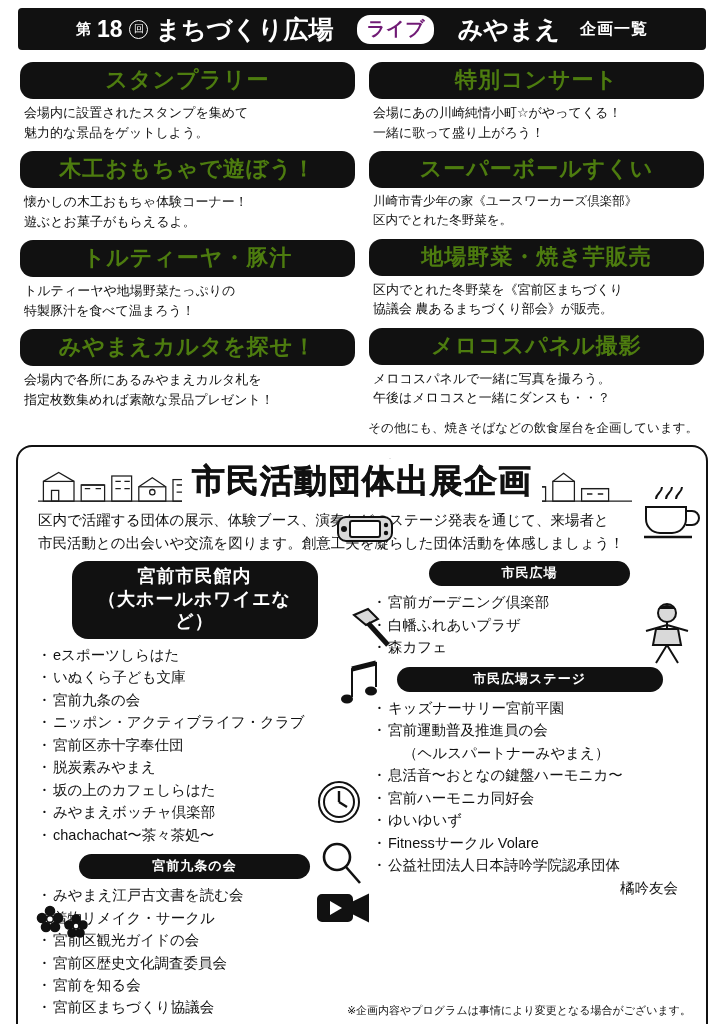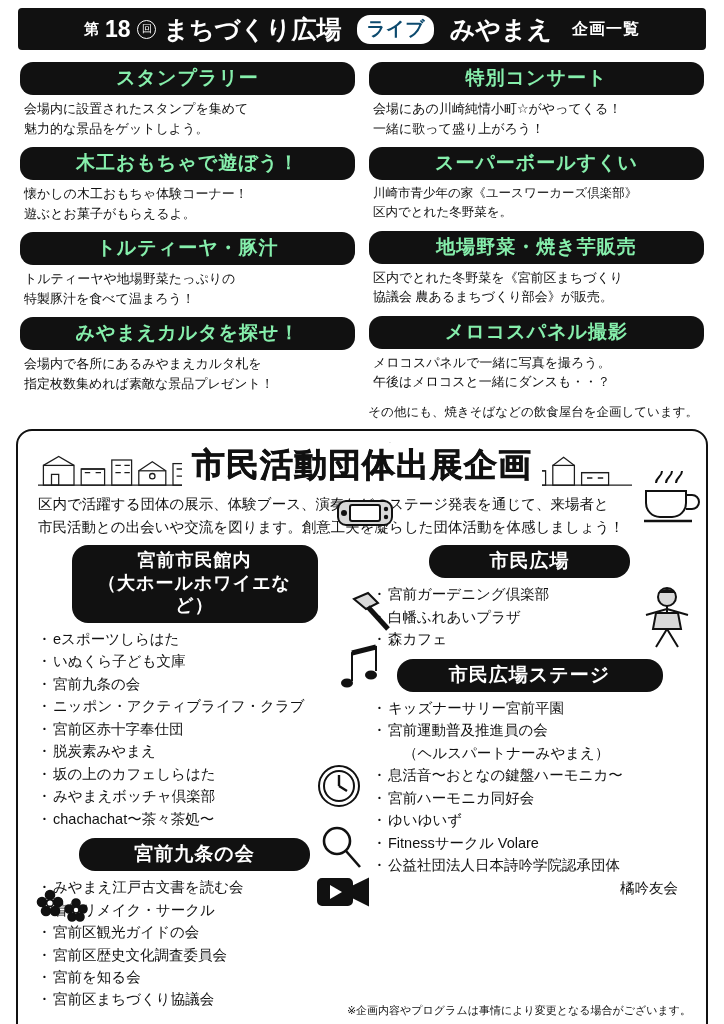--- a/index.html
+++ b/index.html
@@ -50,26 +50,26 @@
     font-size: 10px;
     line-height: 1;
     margin: 0 1px;
     vertical-align: middle;
   }
   .banner .pill {
     display: inline-flex;
     align-items: center;
     justify-content: center;
     background: #fff;
-    color: #0c4a6e;
+    color: #701a75;
     border-radius: 13px;
     padding: 1px 9px 2px 9px;
     font-size: 19px;
     font-weight: bold;
-    margin: 0 10px;
+    margin: 0 18px;
   }
   .banner .t-sub {
     font-size: 16px;
     font-weight: bold;
     margin-left: 14px;
     letter-spacing: 1px;
   }
 
   
   .top-cols {
@@ -79,24 +79,24 @@
   }
   .col {
     flex: 1 1 0;
     min-width: 0;
   }
   .prog {
     margin-bottom: 9px;
   }
   .prog-title {
     background: #111;
-    color: #86efac;
+    color: #4d7c0f;
     border-radius: 13px;
     text-align: center;
-    font-size: 19px;
+    font-size: 22px;
     font-weight: bold;
     padding: 3px 0 4px 0;
     letter-spacing: 1px;
   }
   .prog-body {
     font-size: 13px;
     line-height: 1.5;
     padding: 4px 2px 0 4px;
     white-space: pre-line;
   }
@@ -152,21 +152,21 @@
     display: flex;
     gap: 10px;
   }
   .icol { flex: 1 1 0; min-width: 0; position: relative; }
 
   .grp-title {
     background: #111;
     color: #fff;
     border-radius: 16px;
     text-align: center;
-    font-size: 19px;
+    font-size: 13px;
     font-weight: bold;
     padding: 3px 8px 4px 8px;
     letter-spacing: 1px;
     margin: 0 auto;
     display: block;
   }
   .grp-title.two-line {
     line-height: 1.25;
     padding: 4px 8px 6px 8px;
     font-size: 18px;

